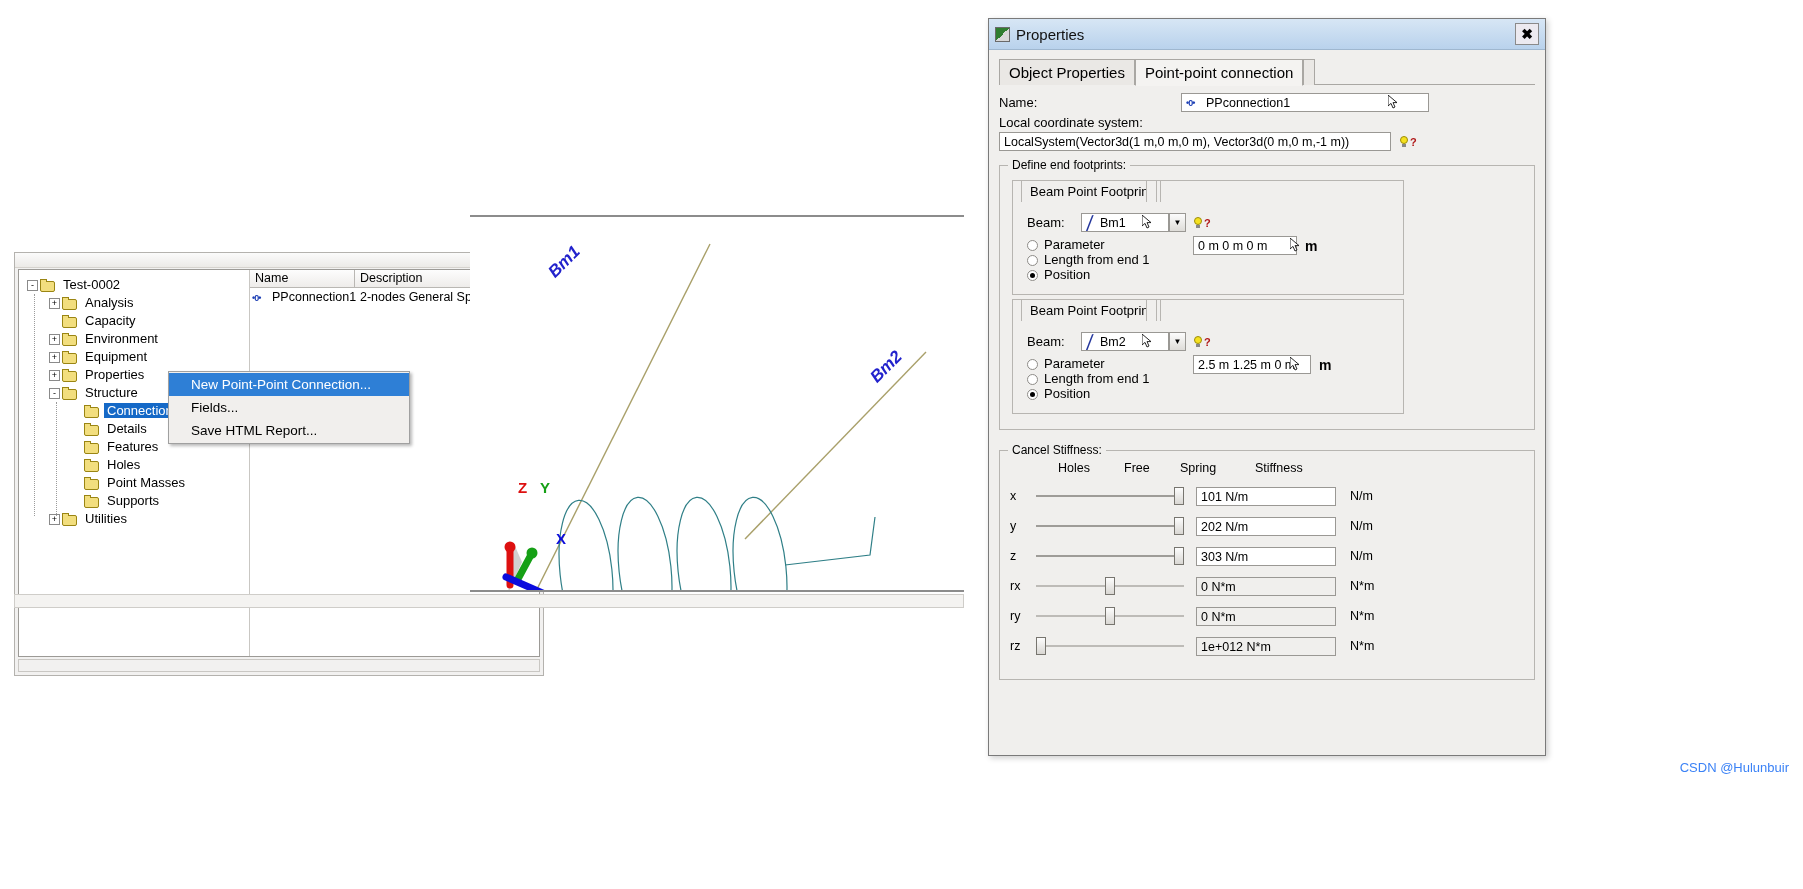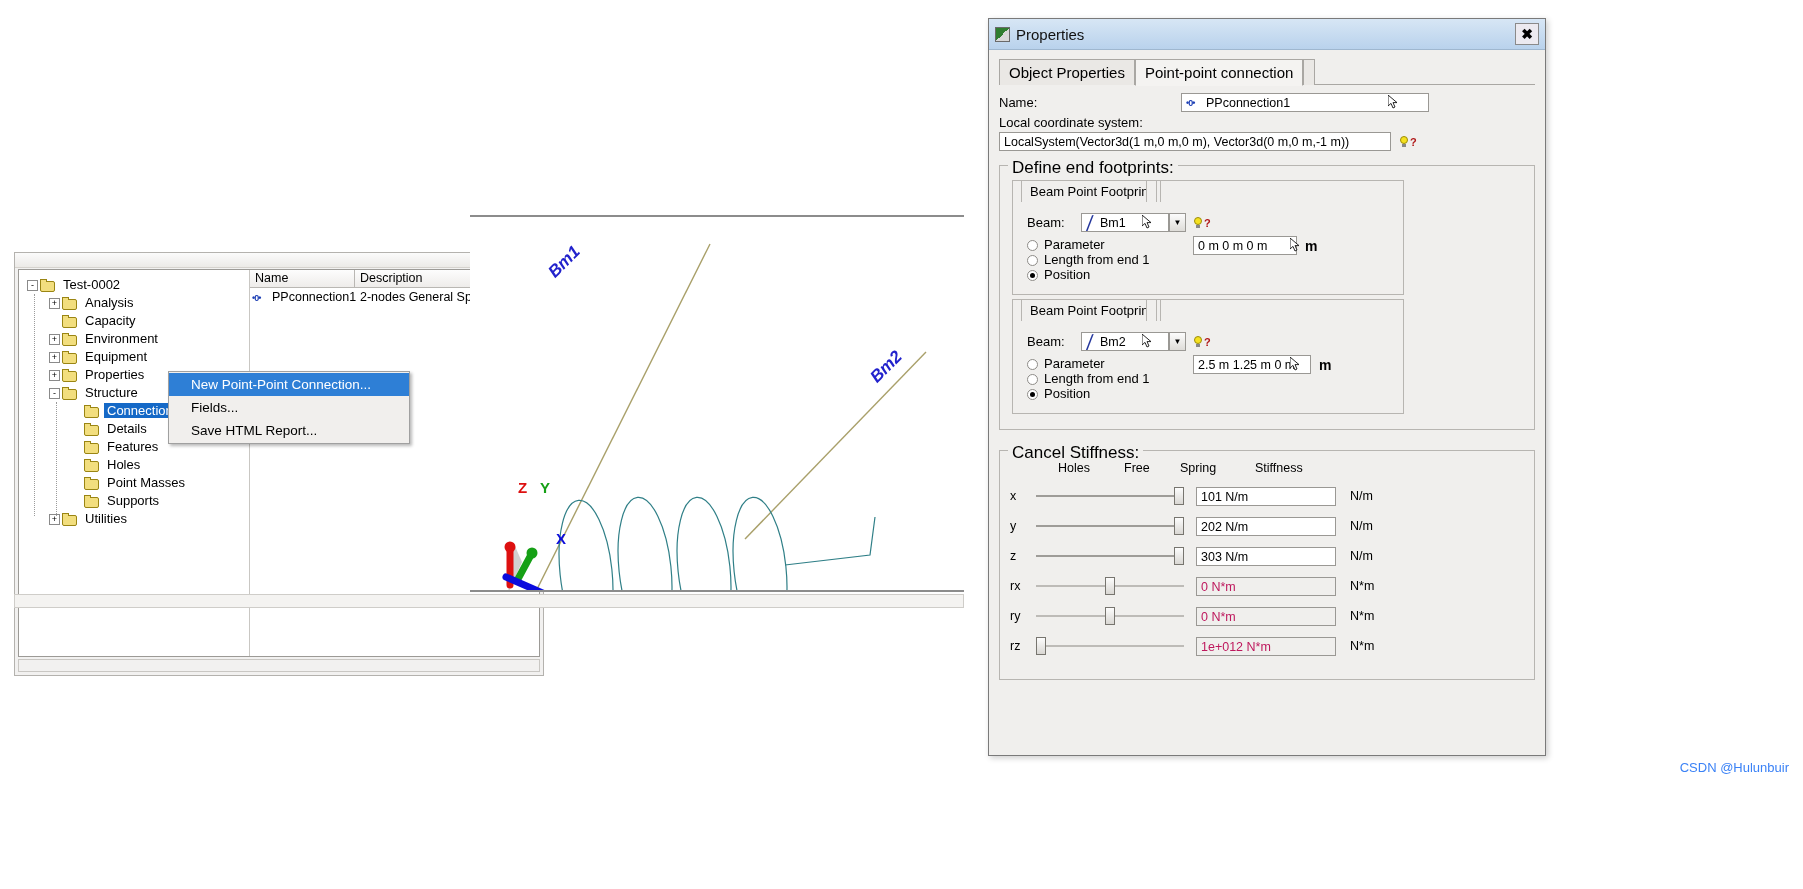--- a/index.html
+++ b/index.html
@@ -51,23 +51,23 @@
   .winicon{width:13px;height:13px;background:linear-gradient(135deg,#2f7d2f 0 50%,#d8d8d8 50% 100%);border:1px solid #6a6a6a;}
 
   .tabstrip{height:26px;margin:8px 10px 0 10px;position:relative;border-bottom:1px solid #a9a7a3;}
   .tab{display:inline-block;height:25px;line-height:25px;padding:0 9px;font-size:15px;border:1px solid #a9a7a3;border-bottom:none;background:#eae8e5;position:relative;top:1px;cursor:pointer;}
   .tab.active{background:#f4f3f1;border-bottom:1px solid #f4f3f1;z-index:2;}
   .tab-stub{display:inline-block;width:10px;height:25px;border:1px solid #a9a7a3;border-bottom:none;background:#eae8e5;vertical-align:top;position:relative;top:1px;}
 
   .panel{margin:6px 10px 0 10px;position:relative;}
   .lbl{font-size:13px;}
   .tfield{border:1px solid #9a9894;background:#fff;height:19px;line-height:19px;font-size:12.5px;padding:0 4px;box-sizing:border-box;position:relative;}
-  .tfield.ro{background:#f0efed;color:#be185d;}
+  .tfield.ro{background:#f0efed;color:#000000;}
   .group{border:1px solid #b7b5b1;position:relative;margin-top:12px;}
-  .group>.gt{position:absolute;top:-8px;left:8px;background:#f0efed;padding:0 4px;font-size:17px;}
+  .group>.gt{position:absolute;top:-8px;left:8px;background:#f0efed;padding:0 4px;font-size:12px;}
   .innertab{position:absolute;top:-1px;left:8px;height:21px;line-height:21px;padding:0 8px;background:#f0efed;border:1px solid #b7b5b1;border-bottom:none;font-size:13px;}
   .innertab-stub{position:absolute;top:-1px;height:21px;width:9px;border:1px solid #b7b5b1;border-bottom:none;background:#f0efed;}
 
   .radio{display:inline-block;width:11px;height:11px;border:1px solid #8e8c88;border-radius:50%;background:#fff;vertical-align:middle;margin-right:6px;position:relative;box-sizing:border-box;}
   .radio.on::after{content:"";position:absolute;left:2px;top:2px;width:5px;height:5px;border-radius:50%;background:#000;}
   .bulb{display:inline-block;width:10px;height:12px;position:relative;vertical-align:middle;}
   .bulb::before{content:"";position:absolute;left:1px;top:0;width:8px;height:8px;border-radius:50%;background:#f5e11f;border:1px solid #9b8c0a;box-sizing:border-box;}
   .bulb::after{content:"";position:absolute;left:3px;top:8px;width:4px;height:3px;background:#888;}
   .qm{color:#b01818;font-size:11px;font-weight:bold;margin-left:1px;}
   .beamglyph{display:inline-block;width:14px;color:#24369c;font-weight:bold;transform:rotate(-6deg);}

